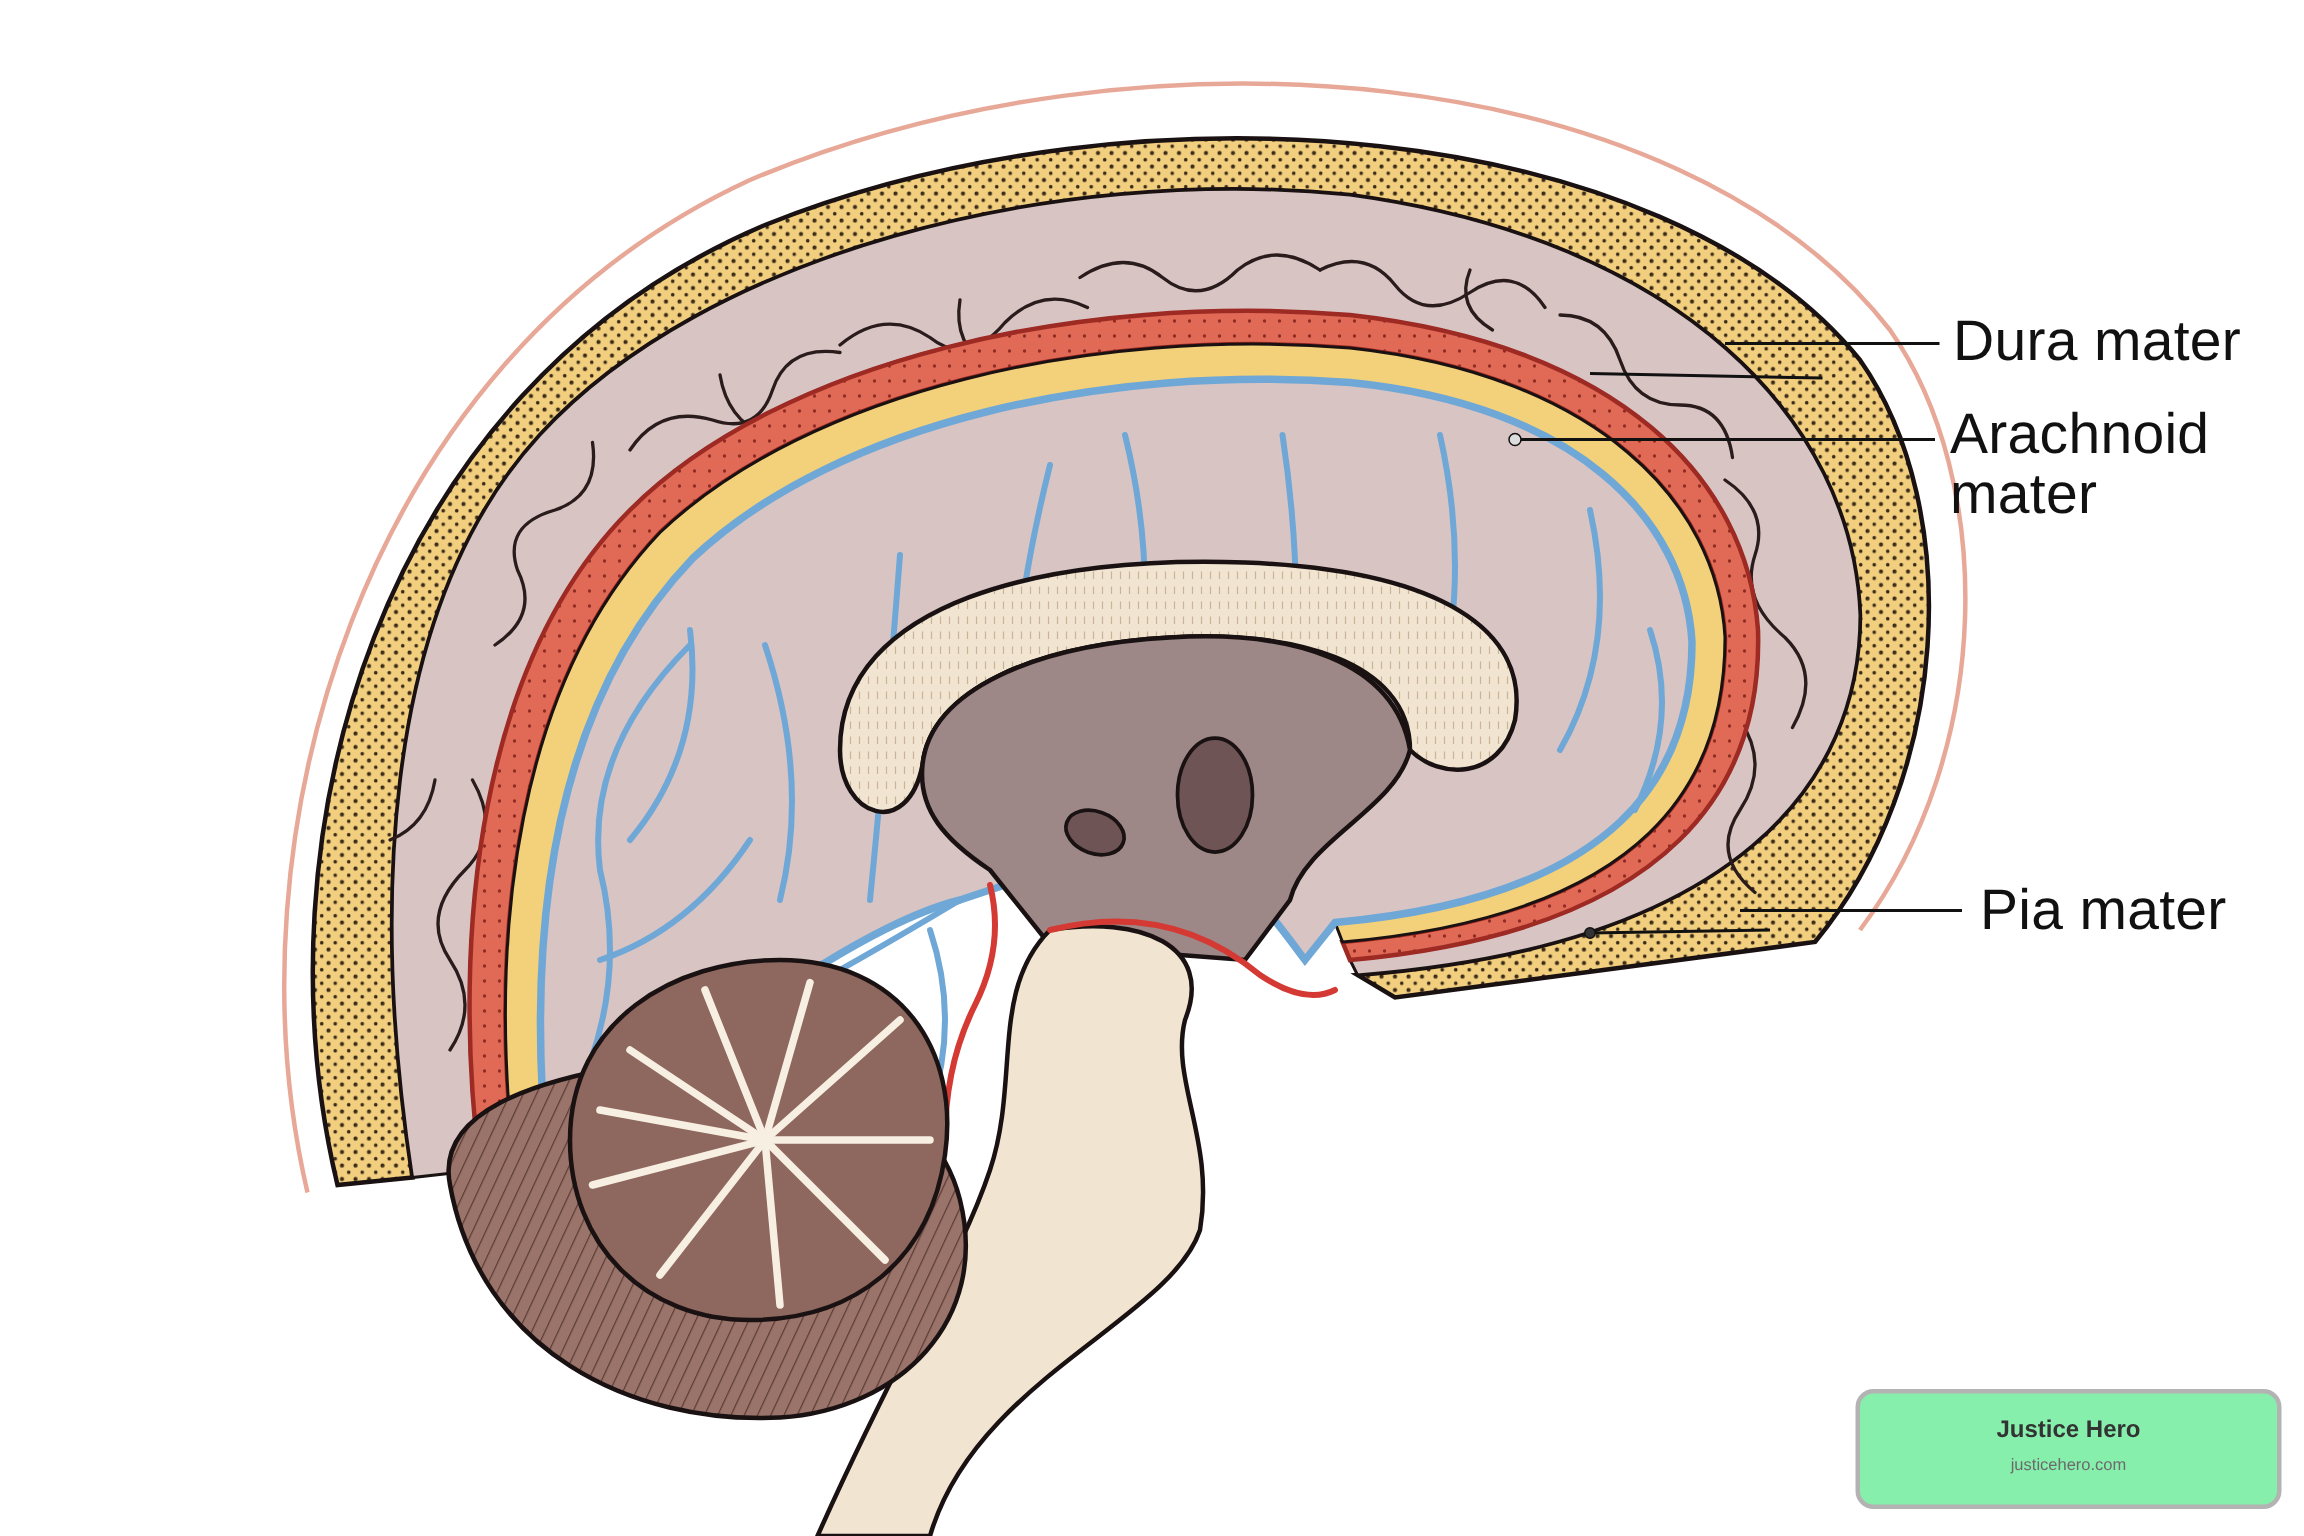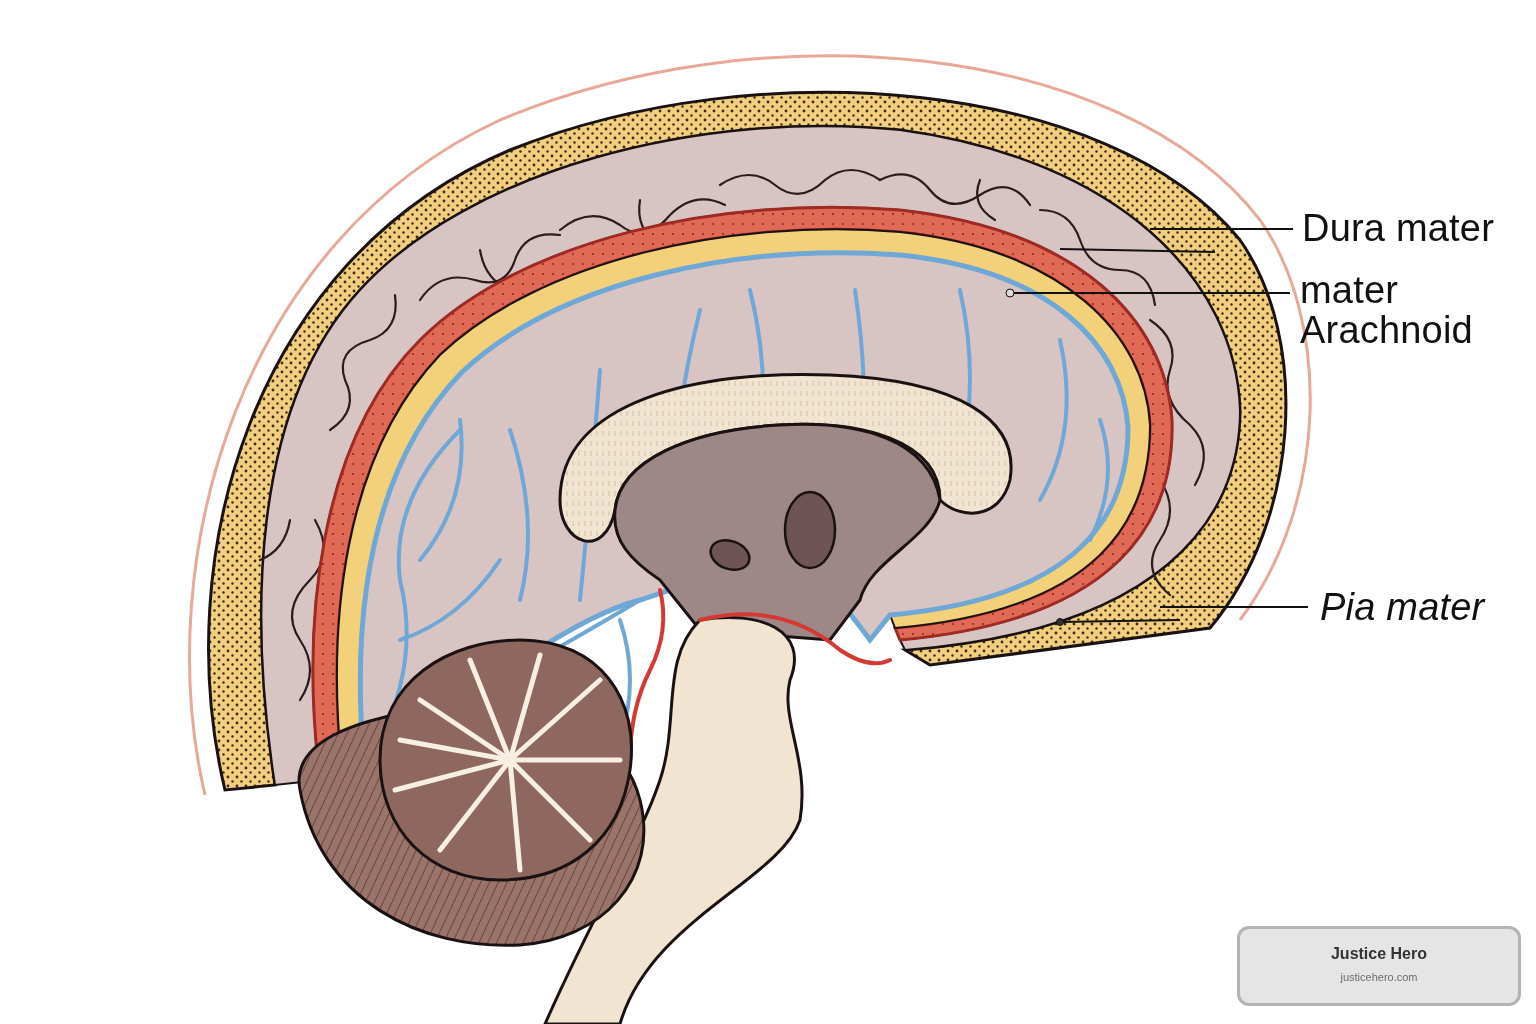--- a/index.html
+++ b/index.html
@@ -4,24 +4,24 @@
   <style>
     html, body { margin: 0; padding: 0; background: #ffffff; }
     body { width: 1536px; height: 1024px; position: relative; overflow: hidden; font-family: "Liberation Sans", sans-serif; }
     .canvas { position: absolute; left: 0; top: 0; width: 1536px; height: 1024px; }
     .label {
       position: absolute; color: #111111; font-family: "Liberation Sans", sans-serif;
       font-size: 38px; line-height: 40px; white-space: nowrap; letter-spacing: 0.2px;
     }
     .label-dura { left: 1302px; top: 208px; text-align: center; }
     .label-arach { left: 1300px; top: 270px; }
-    .label-pia { left: 1320px; top: 587px; font-style: italic; }
+    .label-pia { left: 1320px; top: 587px; }
     .card {
       position: absolute; left: 1237px; top: 926px; width: 284px; height: 80px;
-      border: 3px solid #b3b3b3; border-radius: 12px; background: #e5e5e5; box-sizing: border-box;
+      border: 3px solid #b3b3b3; border-radius: 12px; background: #86efac; box-sizing: border-box;
       text-align: center;
     }
     .card-title { position: absolute; left: 0; right: 0; top: 16px; font-size: 16px; font-weight: bold; color: #333333; font-family: "Liberation Sans", sans-serif; }
     .card-url { position: absolute; left: 0; right: 0; top: 42px; font-size: 11px; color: #6b6b6b; font-family: "Liberation Sans", sans-serif; }
   </style>
 </head>
 <body>
 
 <svg class="canvas" viewBox="0 0 1536 1024" xmlns="http://www.w3.org/2000/svg">
   <defs>
@@ -129,21 +129,21 @@
     <line x1="1010" y1="293" x2="1290" y2="293"></line>
     <line x1="1160" y1="607" x2="1308" y2="607"></line>
     <line x1="1060" y1="622" x2="1180" y2="620"></line>
   </g>
   <circle cx="1010" cy="293" r="4" fill="#dddddd" stroke="#111" stroke-width="1"></circle>
   <circle cx="1060" cy="622" r="3.5" fill="#333" stroke="#111" stroke-width="1"></circle>
 </svg>
 
 <div class="label label-dura">Dura mater</div>
 <div class="label label-arach">
+  <div>Arachnoid</div>
   <div>mater</div>
-  <div>Arachnoid</div>
 </div>
 <div class="label label-pia">Pia mater</div>
 
 <div class="card">
   <div class="card-title">Justice Hero</div>
   <div class="card-url">justicehero.com</div>
 </div>
 
 </body></html>

